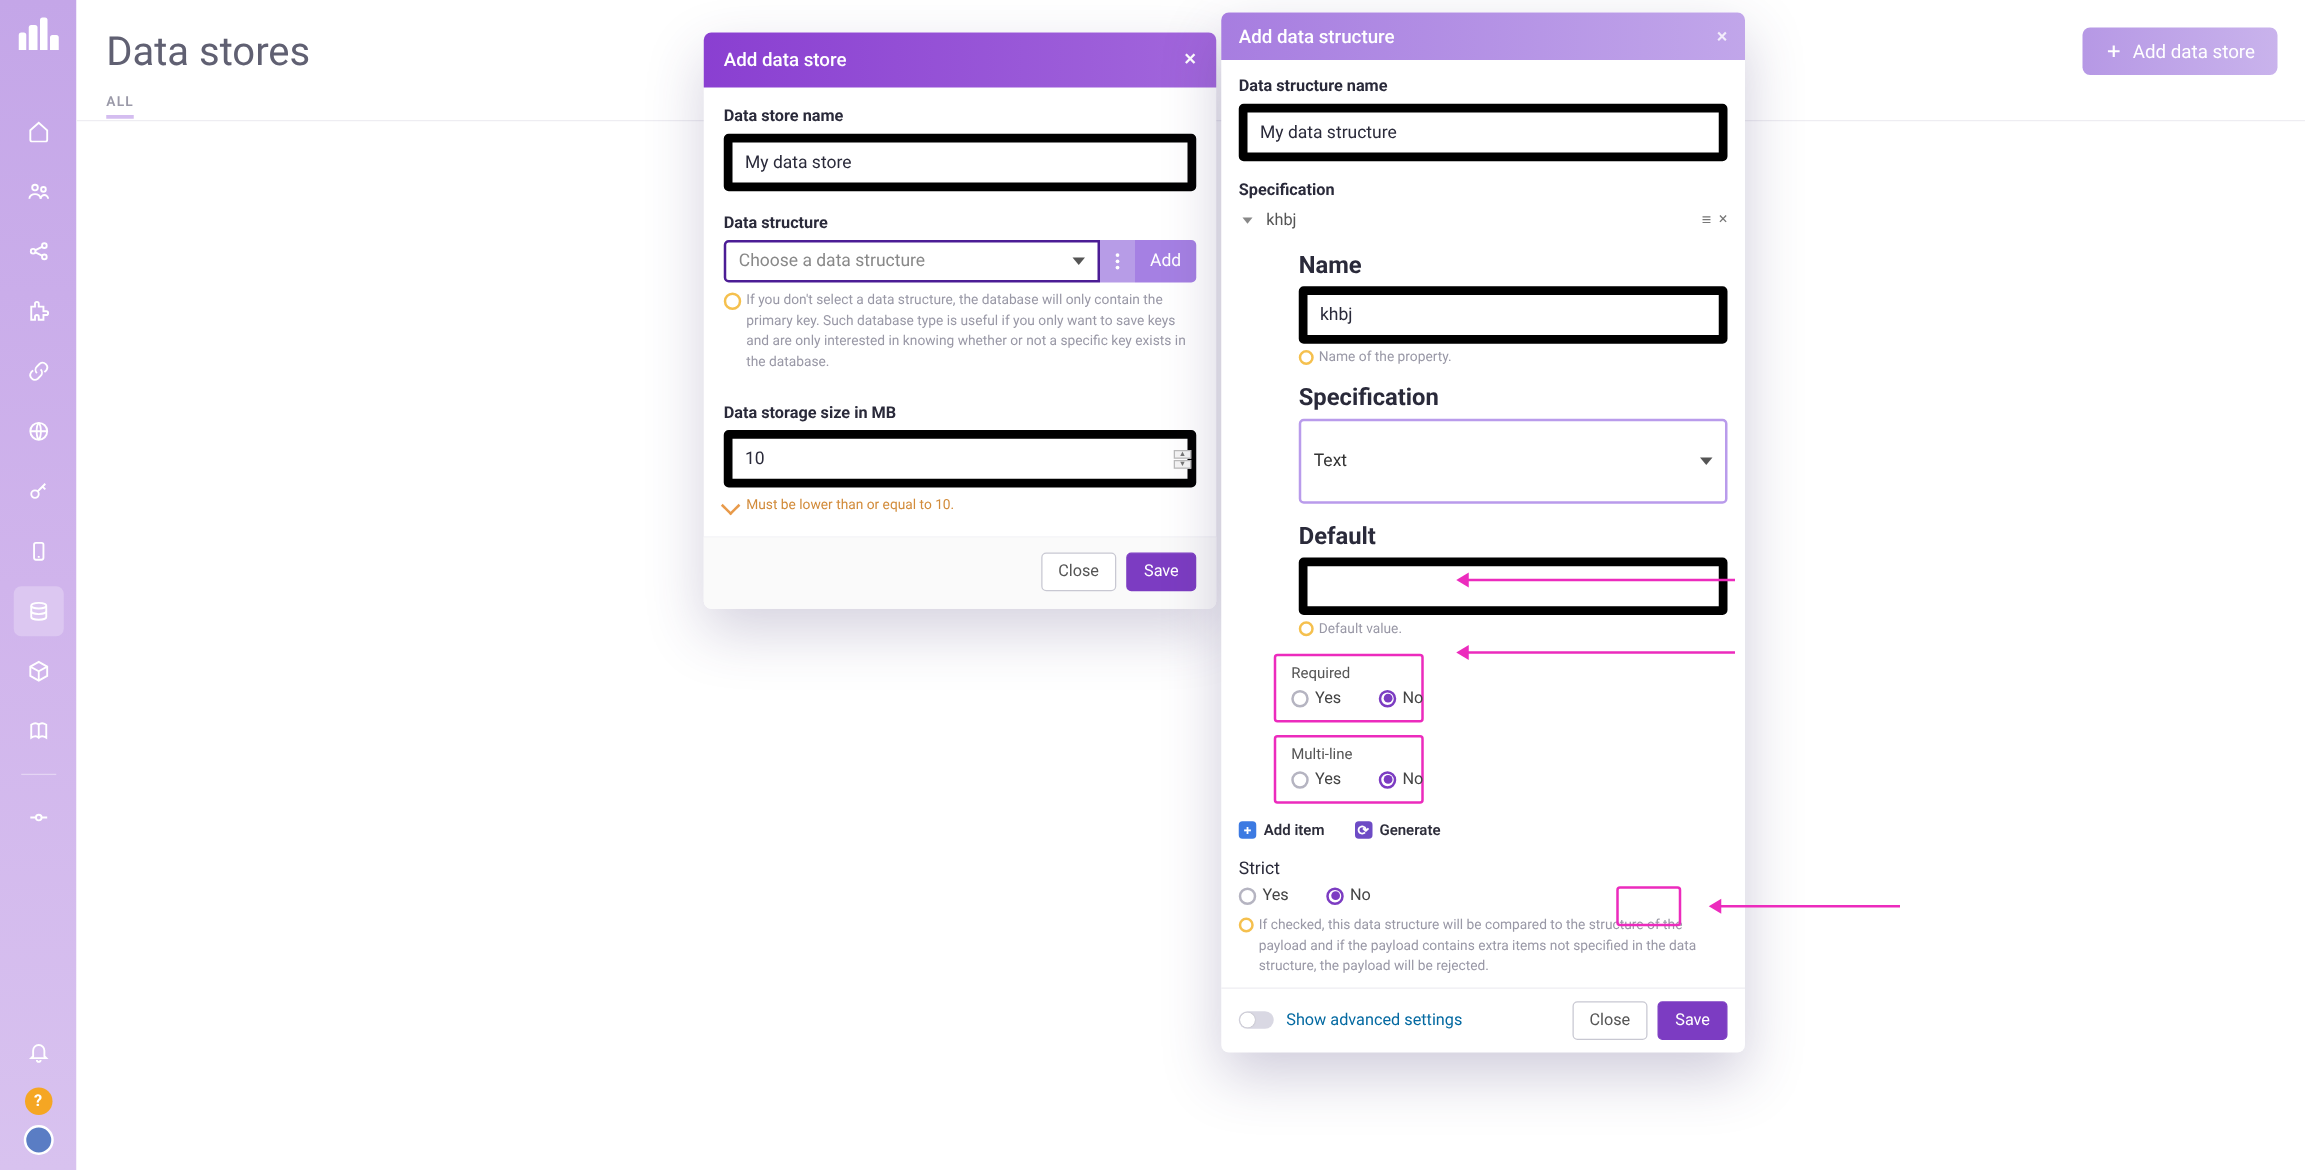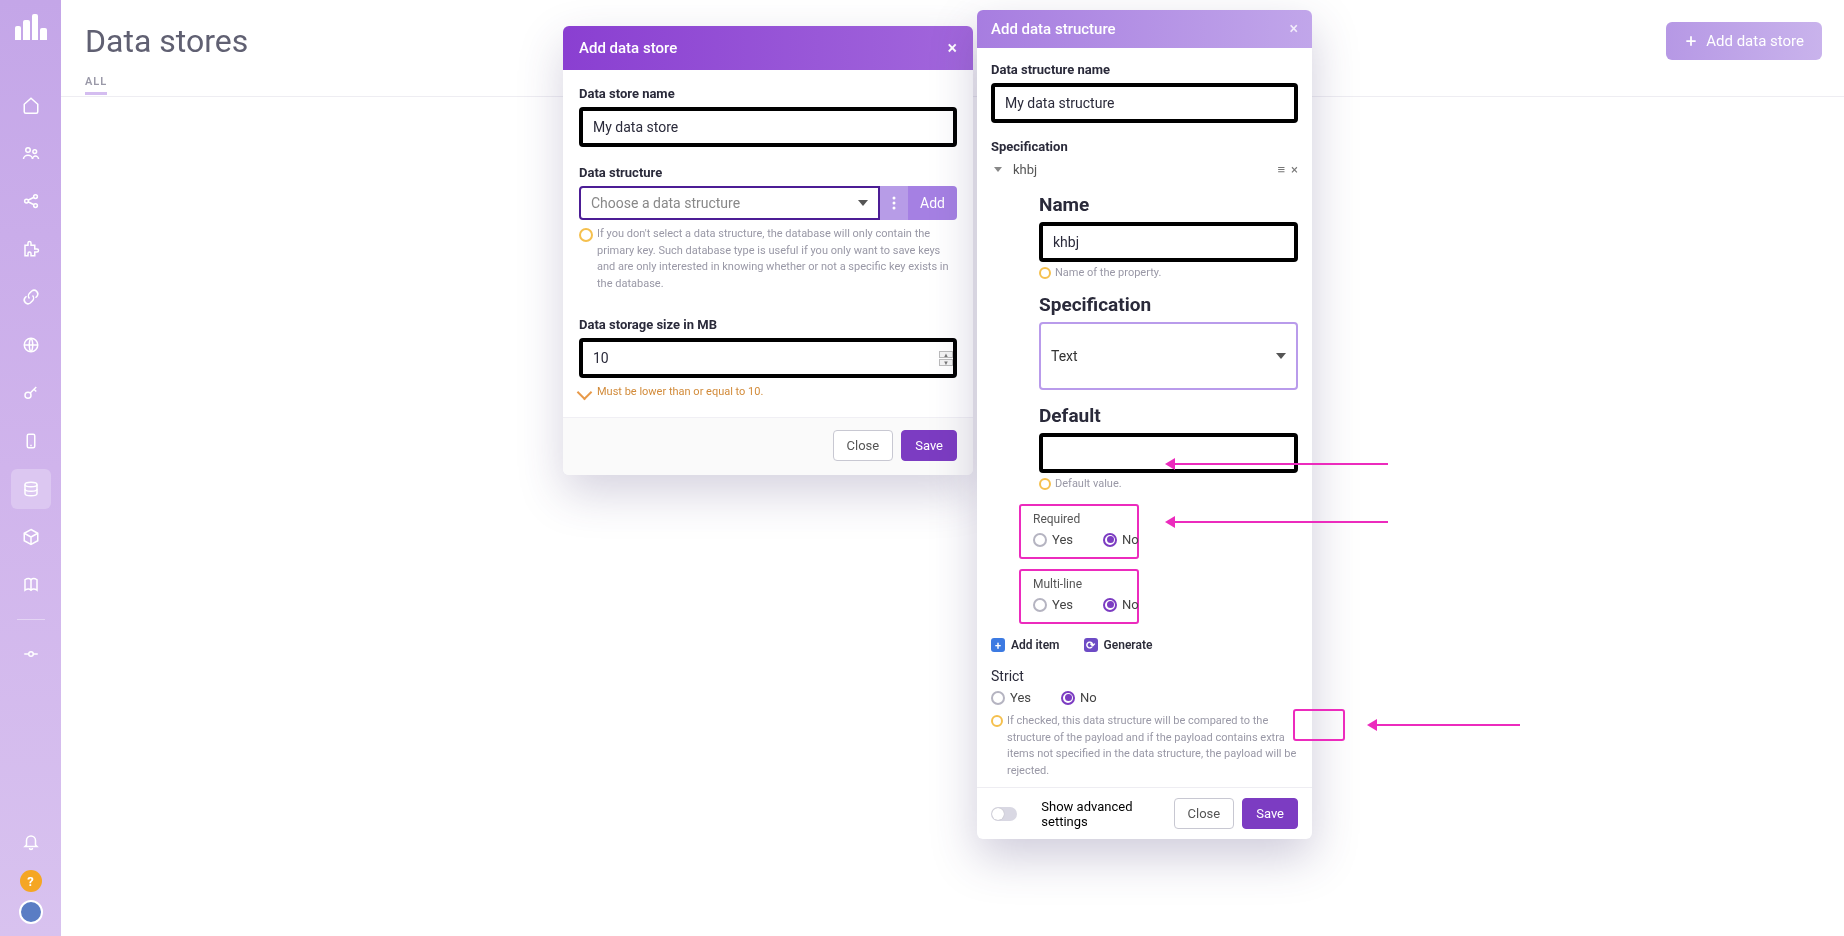--- a/index.html
+++ b/index.html
@@ -54,21 +54,21 @@
   }
   .modal1-header {
     background: linear-gradient(90deg, #8a3fd1 0%, #a267dc 100%);
     color:#fff; padding:13px 16px; font-size:15px; font-weight:500;
     border-radius:6px 6px 0 0;
     display:flex; justify-content:space-between; align-items:center;
   }
   .modal1-body { padding: 16px 16px 10px 16px; }
   .form-label { font-size:13px; font-weight:700; color:#2a2a3a; display:block; margin-bottom:6px;}
   .text-input {
-    width:100%; padding:8px 10px; border:4px solid #000000; border-radius:4px;
+    width:100%; padding:8px 10px; border:7px solid #000000; border-radius:4px;
     font-size:14px; color:#2a2a3a; background:#fff;
   }
   .field { margin-bottom: 18px; }
   .select-wrap { display:flex; }
   .select-main {
     flex:1; border:2px solid #4c1d95; border-radius:4px 0 0 4px;
     background:#fff; padding:7px 10px; font-size:14px; color:#888;
     display:flex; justify-content:space-between; align-items:center; cursor:pointer;
   }
   .select-menu-btn{
@@ -88,21 +88,21 @@
   .modal1-footer{
     display:flex; justify-content:flex-end; gap:8px; padding:12px 16px 14px 16px;
     background:#fafafa; border-top:1px solid #f0eff4; border-radius:0 0 6px 6px;
   }
   .btn { padding:7px 13px; border-radius:4px; font-size:13px; cursor:pointer;}
   .btn-default{ background:#fff;border:1px solid #c8c8d2;color:#555;}
   .btn-primary{ background:#7c3cc2;border:1px solid #7c3cc2;color:#fff;}
 
   
   .modal2 {
-    position:absolute; left:977px; top:10px; width:335px;
+    position:absolute; left:977px; top:10px; width:419px;
     background:#fff; border-radius:6px;
     box-shadow: 0 18px 46px rgba(64,52,110,0.25);
   }
   .modal2-header{
     background: linear-gradient(90deg,#a77de0 0%, #c1a6ea 100%);
     color:#fff; padding:10px 14px; font-size:15px; font-weight:500;
     border-radius:6px 6px 0 0; display:flex; justify-content:space-between; align-items:center;
   }
   .modal2-body{ padding:14px 14px 8px 14px;}
   .spec-section-label{ font-size:13px; font-weight:700; color:#2a2a3a; margin:8px 0 6px 0;}
@@ -136,21 +136,21 @@
   .inline-actions .act{display:flex;gap:6px;align-items:center;cursor:pointer;color:#2d2d3a;font-weight:600;}
   .mini-icon{width:14px;height:14px;border-radius:3px;display:flex;align-items:center;justify-content:center;color:#fff;font-size:11px;}
   .mi-add{background:#3c7ae2;}
   .mi-gen{background:#6d4bc5;}
   .strict-block{margin-top:16px;}
   .strict-hint{font-size:11px;color:#9998a6;line-height:1.5;position:relative;padding-left:16px;margin-top:8px;}
   .strict-hint::before{content:"";position:absolute;left:0;top:2px;width:8px;height:8px;border-radius:50%;border:2px solid #f5c04e;}
   .modal2-footer{
     border-top:1px solid #eeedf2;padding:10px 14px;display:flex;align-items:center;justify-content:space-between;
   }
-  .toggle-wrap{display:flex;align-items:center;gap:24px;font-size:13px;color:#000000;}
+  .toggle-wrap{display:flex;align-items:center;gap:10px;font-size:13px;color:#0369a1;}
   .toggle{width:28px;height:14px;border-radius:8px;background:#d9d8e3;position:relative;}
   .toggle::after{content:"";position:absolute;left:1px;top:1px;width:12px;height:12px;border-radius:50%;background:#fff;box-shadow:0 0 1px rgba(0,0,0,.3);}
   .footer-btns{display:flex;gap:8px;}
 
   
   .arrow{position:absolute;height:2px;background:#ec2bbd;}
   .arrow::before{content:"";position:absolute;left:-9px;top:-5px;border:6px solid transparent;border-right:10px solid #ec2bbd;}
   .save-highlight{position:absolute;border:2px solid #ec2bbd;border-radius:3px;pointer-events:none;}
 
   .caret-down{width:0;height:0;border-left:5px solid transparent;border-right:5px solid transparent;border-top:6px solid #555;}

